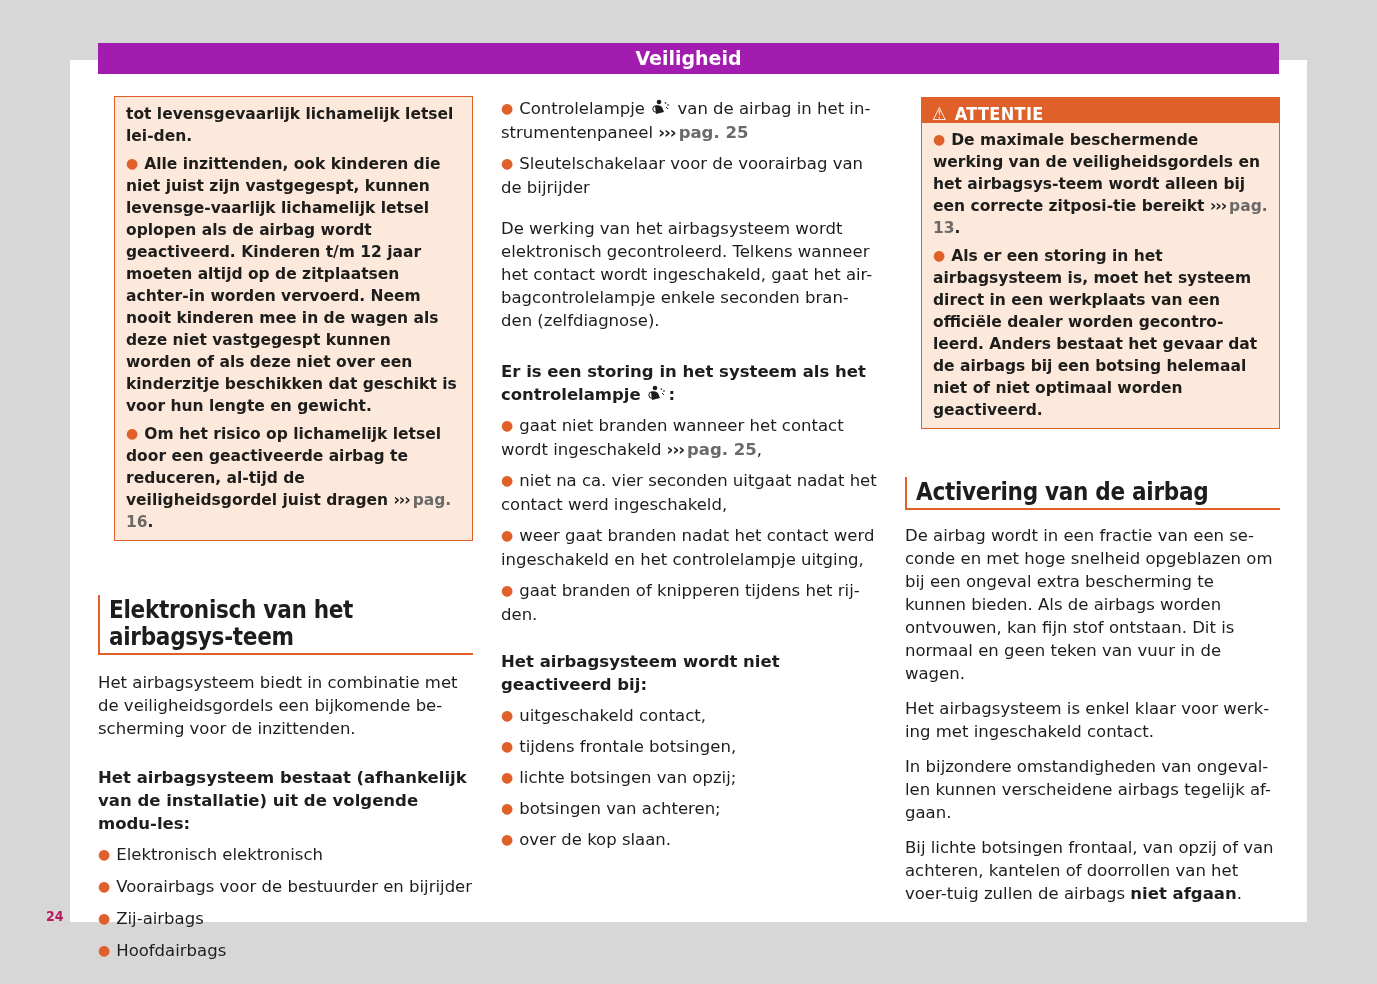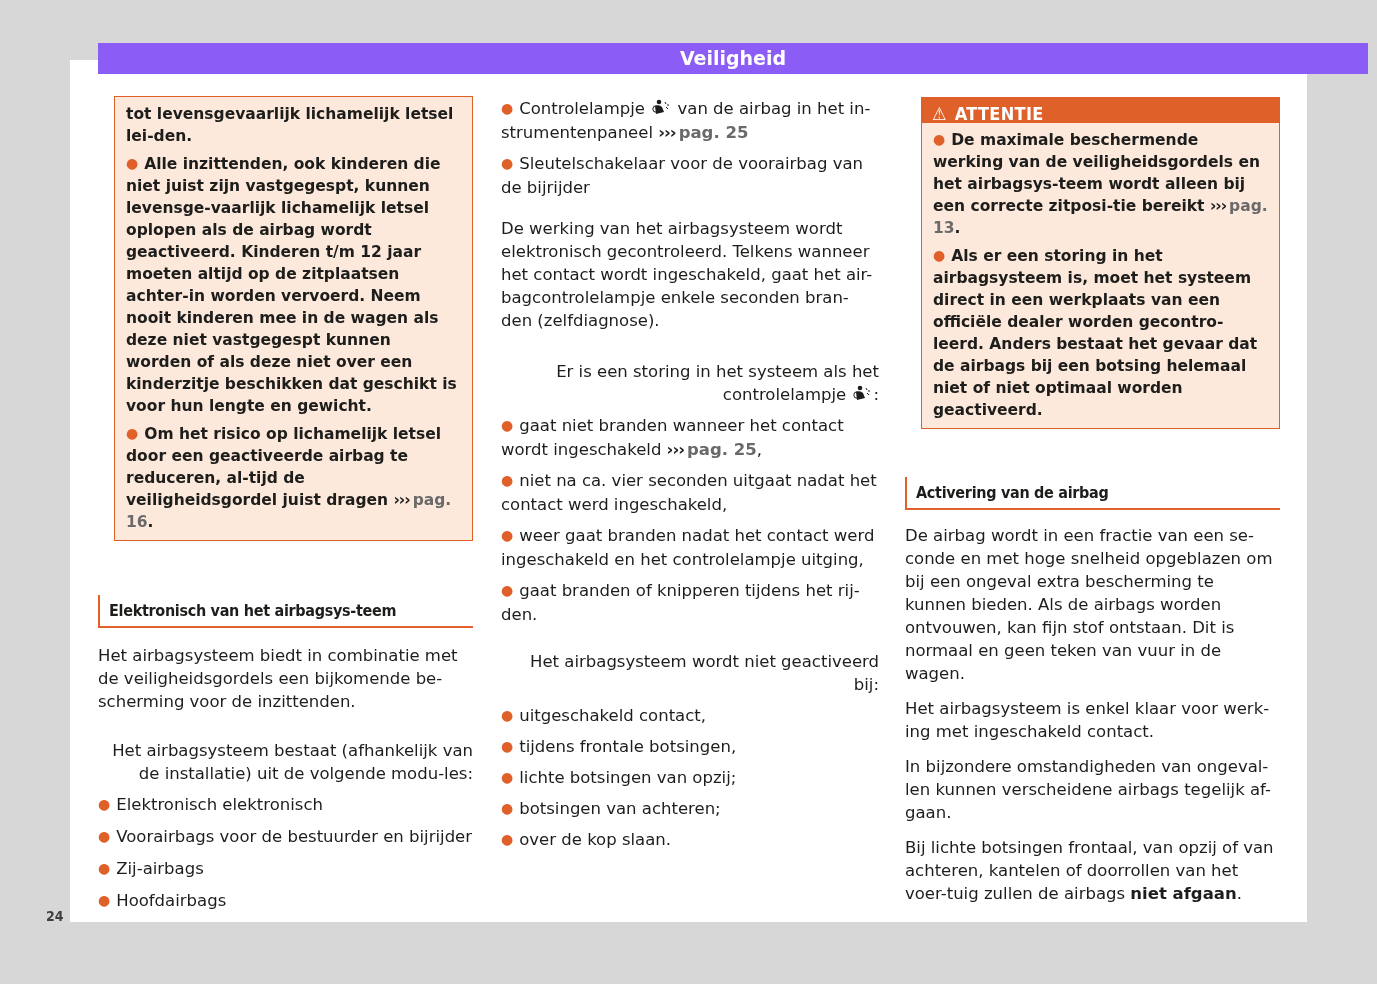--- a/index.html
+++ b/index.html
@@ -4,26 +4,26 @@
 <style>
   html, body { margin:0; padding:0; }
   body {
     width:1377px; height:984px; background:#d7d7d7; position:relative; overflow:hidden;
     font-family:"DejaVu Sans", sans-serif; color:#1d1d1b;
   }
   .page {
     position:absolute; left:70px; top:60px; width:1237px; height:862px; background:#ffffff;
   }
   .header-bar {
-    position:absolute; left:98px; top:43px; width:1270px; height:31px; background:#8b5cf6;
+    position:absolute; left:98px; top:43px; width:1181px; height:31px; background:#a21caf;
     color:#fff; font-weight:bold; font-size:19px; text-align:center; line-height:31px;
     font-family:"DejaVu Sans", sans-serif;
   }
   .page-number {
-    position:absolute; left:46px; top:908px; font-size:14px; font-weight:bold; color:#404040;
+    position:absolute; left:46px; top:908px; font-size:14px; font-weight:bold; color:#be185d;
     font-family:"DejaVu Sans Condensed","DejaVu Sans", sans-serif;
   }
   .col { position:absolute; font-size:16.5px; line-height:23px; }
   .col-1 { left:98px; top:96px; width:375px; }
   .col-2 { left:501px; top:97px; width:378px; }
   .col-3 { left:905px; top:97px; width:375px; }
 
   .warn-box {
     background:#fde9dc; border:1.5px solid #e0602a; box-sizing:border-box;
     font-weight:bold; font-size:15.5px; line-height:22px; color:#1d1d1b;margin-left:16px;
@@ -37,26 +37,26 @@
     font-family:"DejaVu Sans Condensed","DejaVu Sans", sans-serif;
   }
   .warn-head .tri { display:inline-block; margin-right:8px; font-weight:normal; }
 
   .bullet { color:#e0602a; font-size:14px; margin-right:6px; position:relative; top:-1px; }
   .ref { color:#6a6a6a; font-weight:bold; }
   .ref .arrows { color:#1d1d1b; font-weight:bold; letter-spacing:-1px; margin-right:3px;}
 
   .section-title {
     border-left:2px solid #e0602a; border-bottom:2px solid #e0602a;
-    padding:2px 0 2px 9px; font-size:16px; font-weight:bold; line-height:27px;
+    padding:2px 0 2px 9px; font-size:24px; font-weight:bold; line-height:27px;
     font-family:"DejaVu Sans Condensed","DejaVu Sans", sans-serif; letter-spacing:-0.3px;
   }
   p { margin:0; }
   .para { margin-bottom:12px; }
-  .subhead { font-weight:normal; margin-bottom:8px;text-align:right; }
+  .subhead { font-weight:bold; margin-bottom:8px; }
   ul.list { list-style:none; margin:0; padding:0; }
   ul.list li { margin-bottom:8px; }
   ul.list.tight li { margin-bottom:7px; }
   .airbag-icon { display:inline-block; width:18px; height:17px; vertical-align:-2px; margin:0 2px; }
 </style>
 </head>
 <body>
 
 <div class="page"></div>
 <div class="header-bar">Veiligheid</div>

